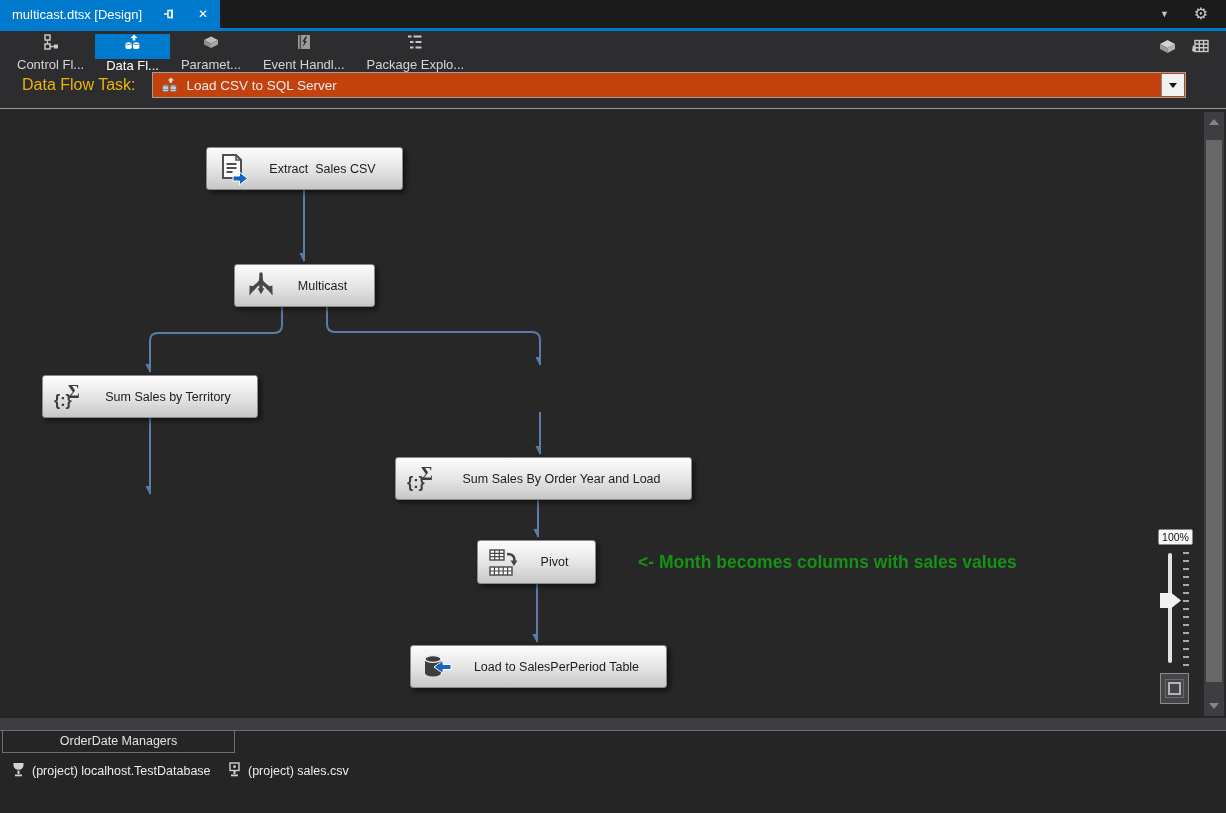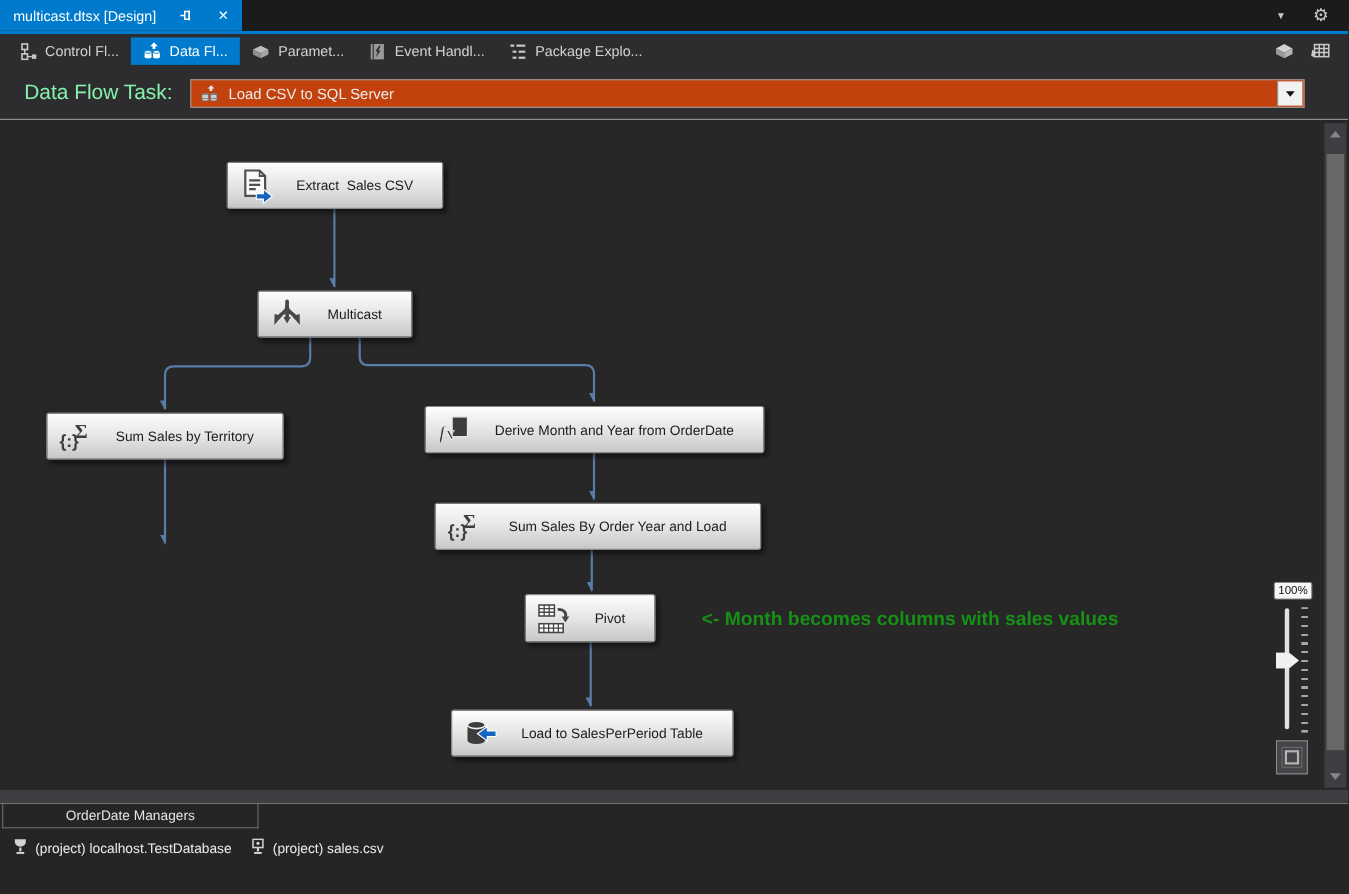--- a/index.html
+++ b/index.html
@@ -11,29 +11,29 @@
   .doc-tab { height:28px; background:#007acc; color:#fff; display:flex; align-items:center; padding:0 10px 0 12px; font-size:13px; gap:21px; cursor:pointer; }
   .doc-title { white-space:nowrap; }
   .pin { display:inline-flex; align-items:center; }
   .closex { font-size:12px; line-height:1; padding:1px 2px; }
   .tb-chevron { position:absolute; right:57px; top:9px; color:#c8c8c8; font-size:9px; cursor:pointer; }
   .tb-gear { position:absolute; right:18px; top:4px; color:#c8c8c8; font-size:16px; cursor:pointer; }
   .accent { height:3px; background:#007acc; }
 
   
   .tabstrip { height:31px; background:#2d2d30; display:flex; align-items:center; padding-left:6px; }
-  .vtab { display:flex; align-items:center; gap:7px; height:25px; padding:0 11px; color:#d4d4d4; font-size:13px; cursor:pointer; white-space:nowrap; }
+  .vtab { display:flex; align-items:center; gap:7px; height:25px; padding:0 11px; color:#d4d4d4; font-size:13px; cursor:pointer; white-space:nowrap;flex-direction:column; }
   .vtab.selected { background:#007acc; color:#fff; }
   .ticon { display:inline-flex; width:17px; height:17px; align-items:center; justify-content:center; }
   .strip-right { margin-left:auto; display:flex; align-items:center; gap:14px; padding-right:16px; }
   .strip-right span { display:inline-flex; cursor:pointer; }
 
   
   .taskbar { height:46px; background:#2d2d30; display:flex; align-items:center; padding-left:22px; }
-  .task-label { color:#86efac; font-size:19px; white-space:nowrap; }
+  .task-label { color:#eab308; font-size:16px; white-space:nowrap; }
   .combo { flex:1; margin-left:16px; margin-right:40px; height:26px; background:#c2410c; border:1px solid #9e9e9e; display:flex; align-items:center; padding-left:8px; position:relative; cursor:pointer; }
   .combo-icon { display:inline-flex; margin-right:9px; }
   .combo-text { color:#ececec; font-size:13.5px; }
   .combo-btn { position:absolute; right:1px; top:1px; bottom:1px; width:23px; background:#f1f1f1; display:flex; align-items:center; justify-content:center; border-left:1px solid #8a8a8a; }
   .combo-btn::after { content:""; border-left:4px solid transparent; border-right:4px solid transparent; border-top:5px solid #111; }
 
   
   .canvas { position:relative; height:610px; background:#272727; border-top:1px solid #9a9a9a; }
   .wires { position:absolute; left:0; top:0; pointer-events:none; }
   .wire { stroke:#5a7ca8; stroke-width:2; fill:none; }
@@ -251,29 +251,20 @@
     <div class="node" style="left:42px;top:266px;width:216px;">
       <span class="nicon">
         <svg width="32" height="30" viewBox="0 0 32 30">
             <text x="1" y="24" font-size="16" font-weight="bold" fill="#3d3d3d" font-family="Liberation Sans, sans-serif">{:}</text>
             <text x="15" y="16" font-size="18" font-weight="bold" fill="#3d3d3d" font-family="Liberation Serif, serif">Σ</text>
           </svg>
       </span>
       <span class="nlbl">Sum Sales by Territory</span>
     </div>
 
-    <div class="node" style="left:386px;top:260px;width:309px;">
-      <span class="nicon">
-        <svg width="30" height="30" viewBox="0 0 30 30">
-            <rect x="13" y="3" width="14" height="18" fill="#3d3d3d" stroke="#e9e9e9" stroke-width="1.2"></rect>
-            <text x="1" y="23" font-size="17" font-style="italic" font-weight="bold" fill="#3d3d3d" stroke="#ededed" stroke-width="0.7" font-family="Liberation Serif, serif">fx</text>
-          </svg>
-      </span>
-      <span class="nlbl">Derive Month and Year from OrderDate</span>
-    </div>
 
     <div class="node" style="left:395px;top:348px;width:297px;">
       <span class="nicon">
         <svg width="32" height="30" viewBox="0 0 32 30">
             <text x="1" y="24" font-size="16" font-weight="bold" fill="#3d3d3d" font-family="Liberation Sans, sans-serif">{:}</text>
             <text x="15" y="16" font-size="18" font-weight="bold" fill="#3d3d3d" font-family="Liberation Serif, serif">Σ</text>
           </svg>
       </span>
       <span class="nlbl">Sum Sales By Order Year and Load</span>
     </div>

